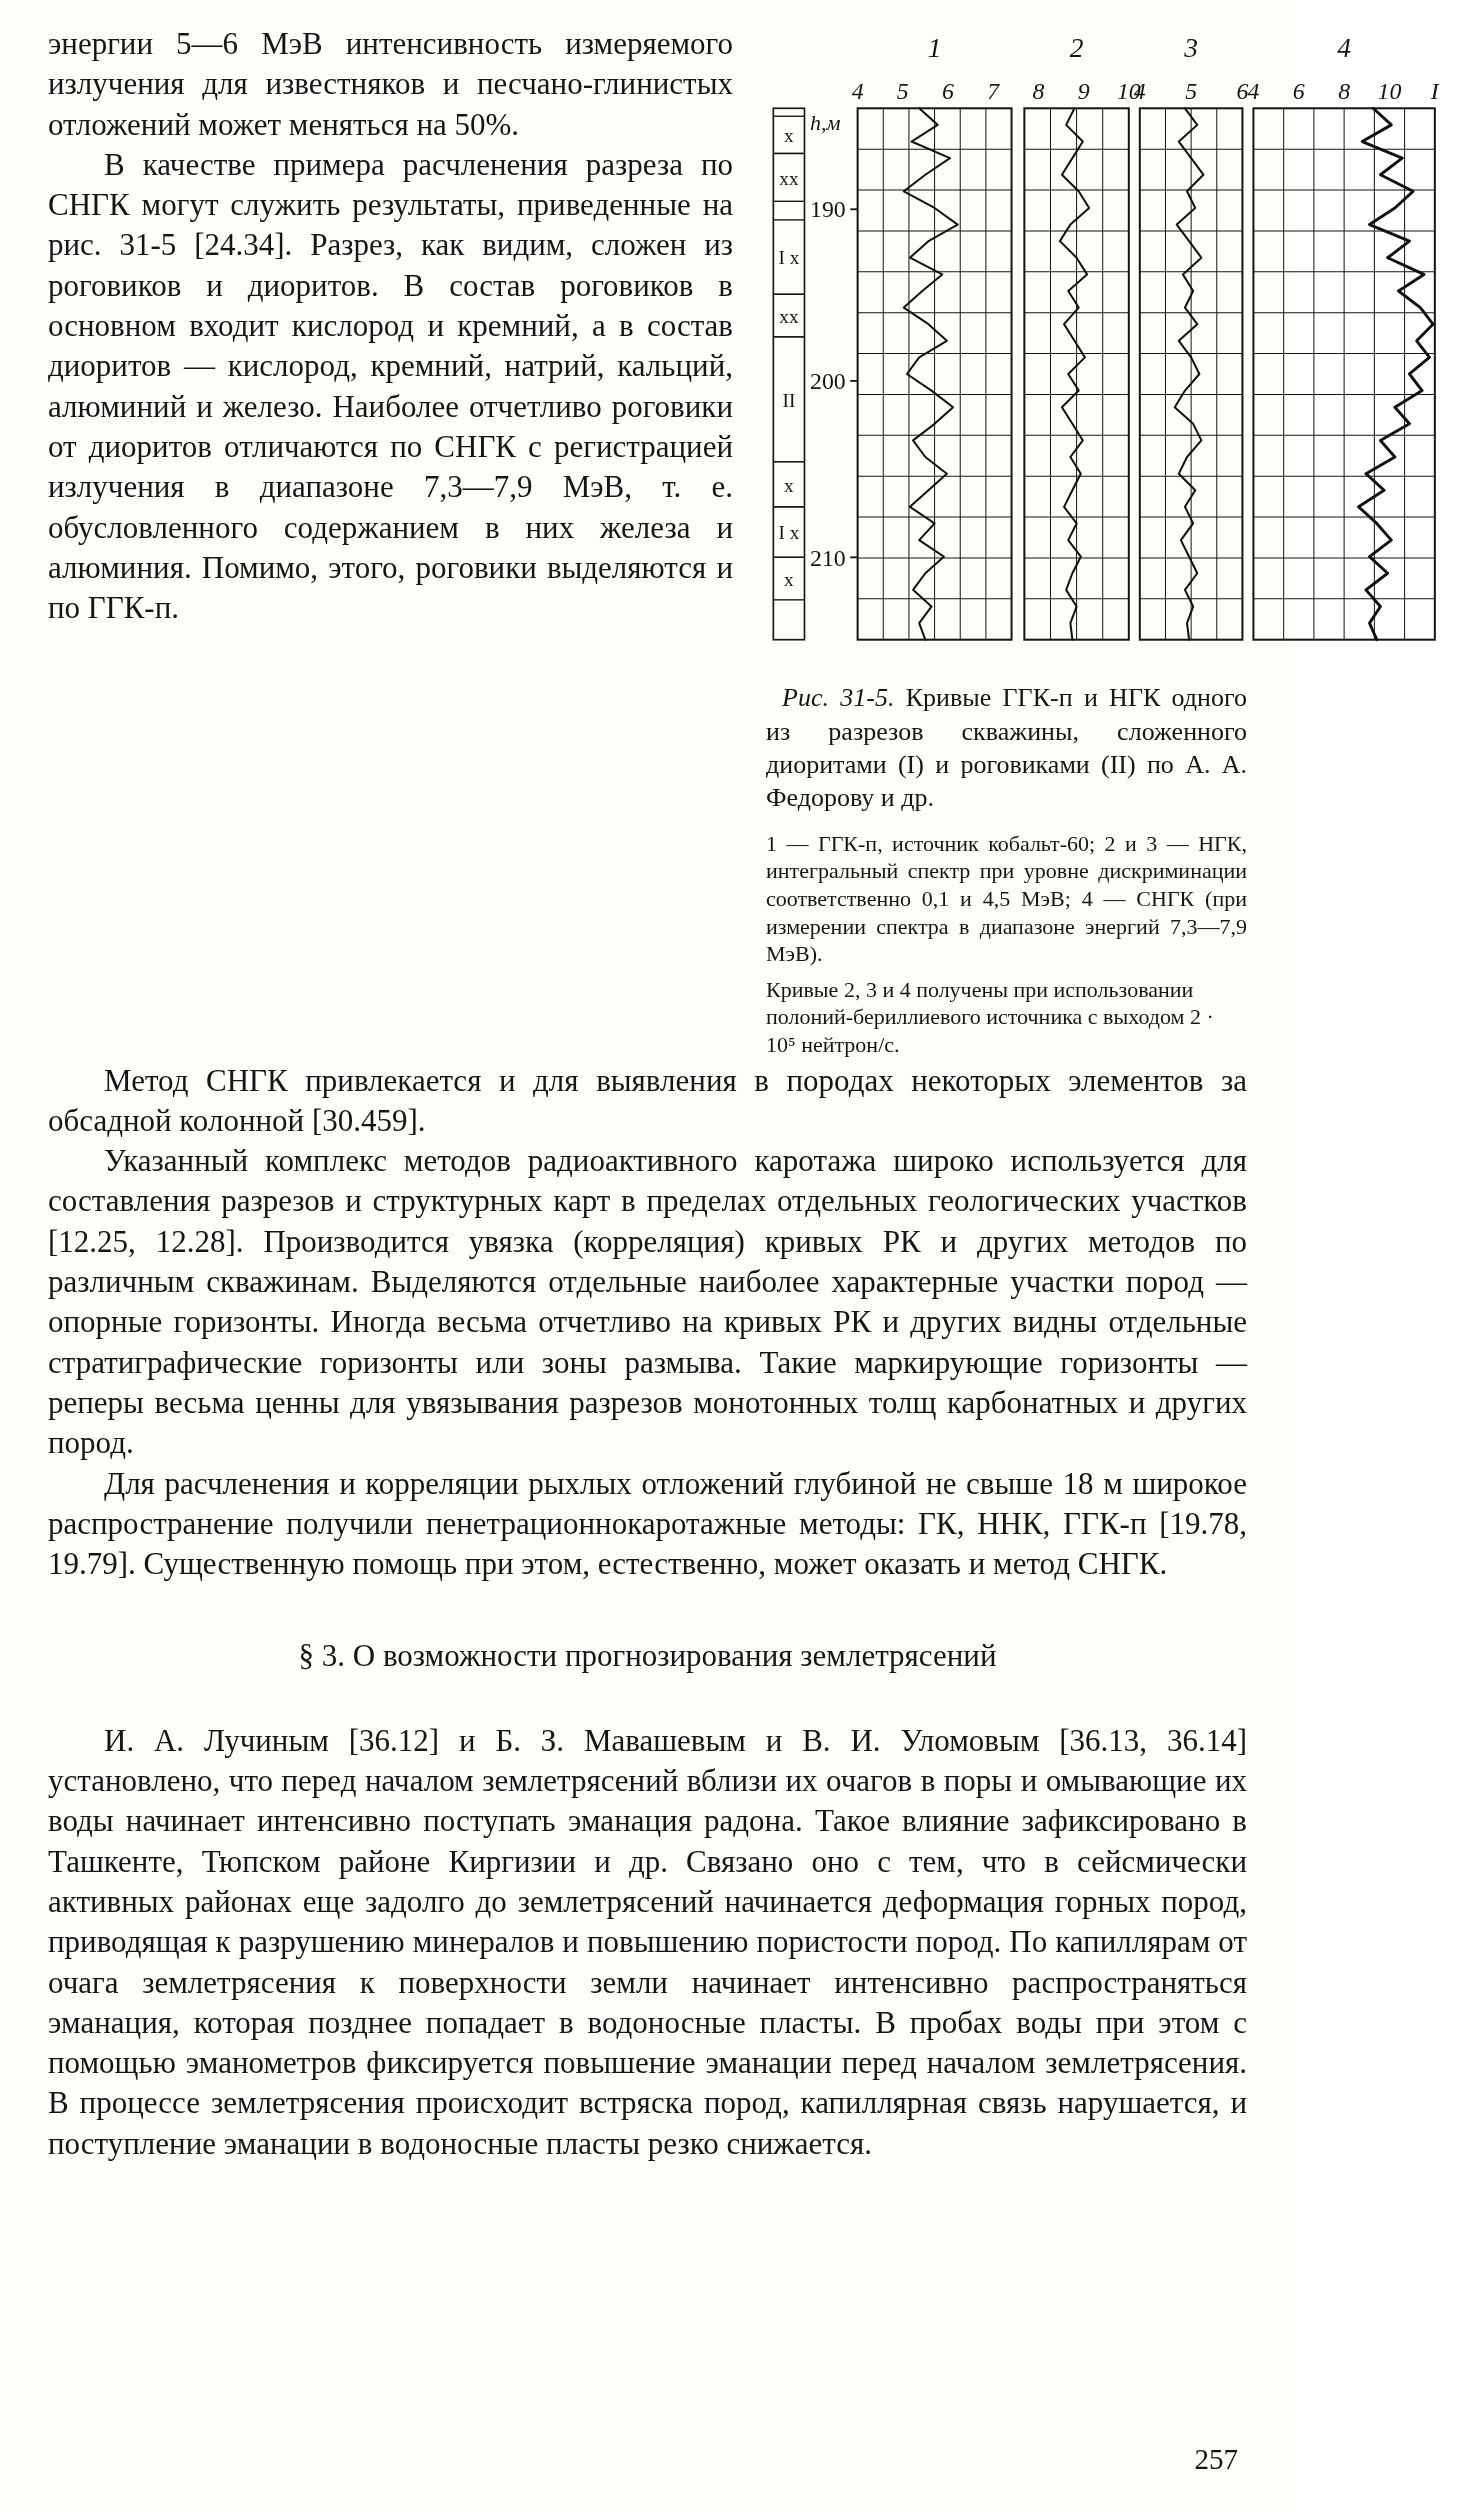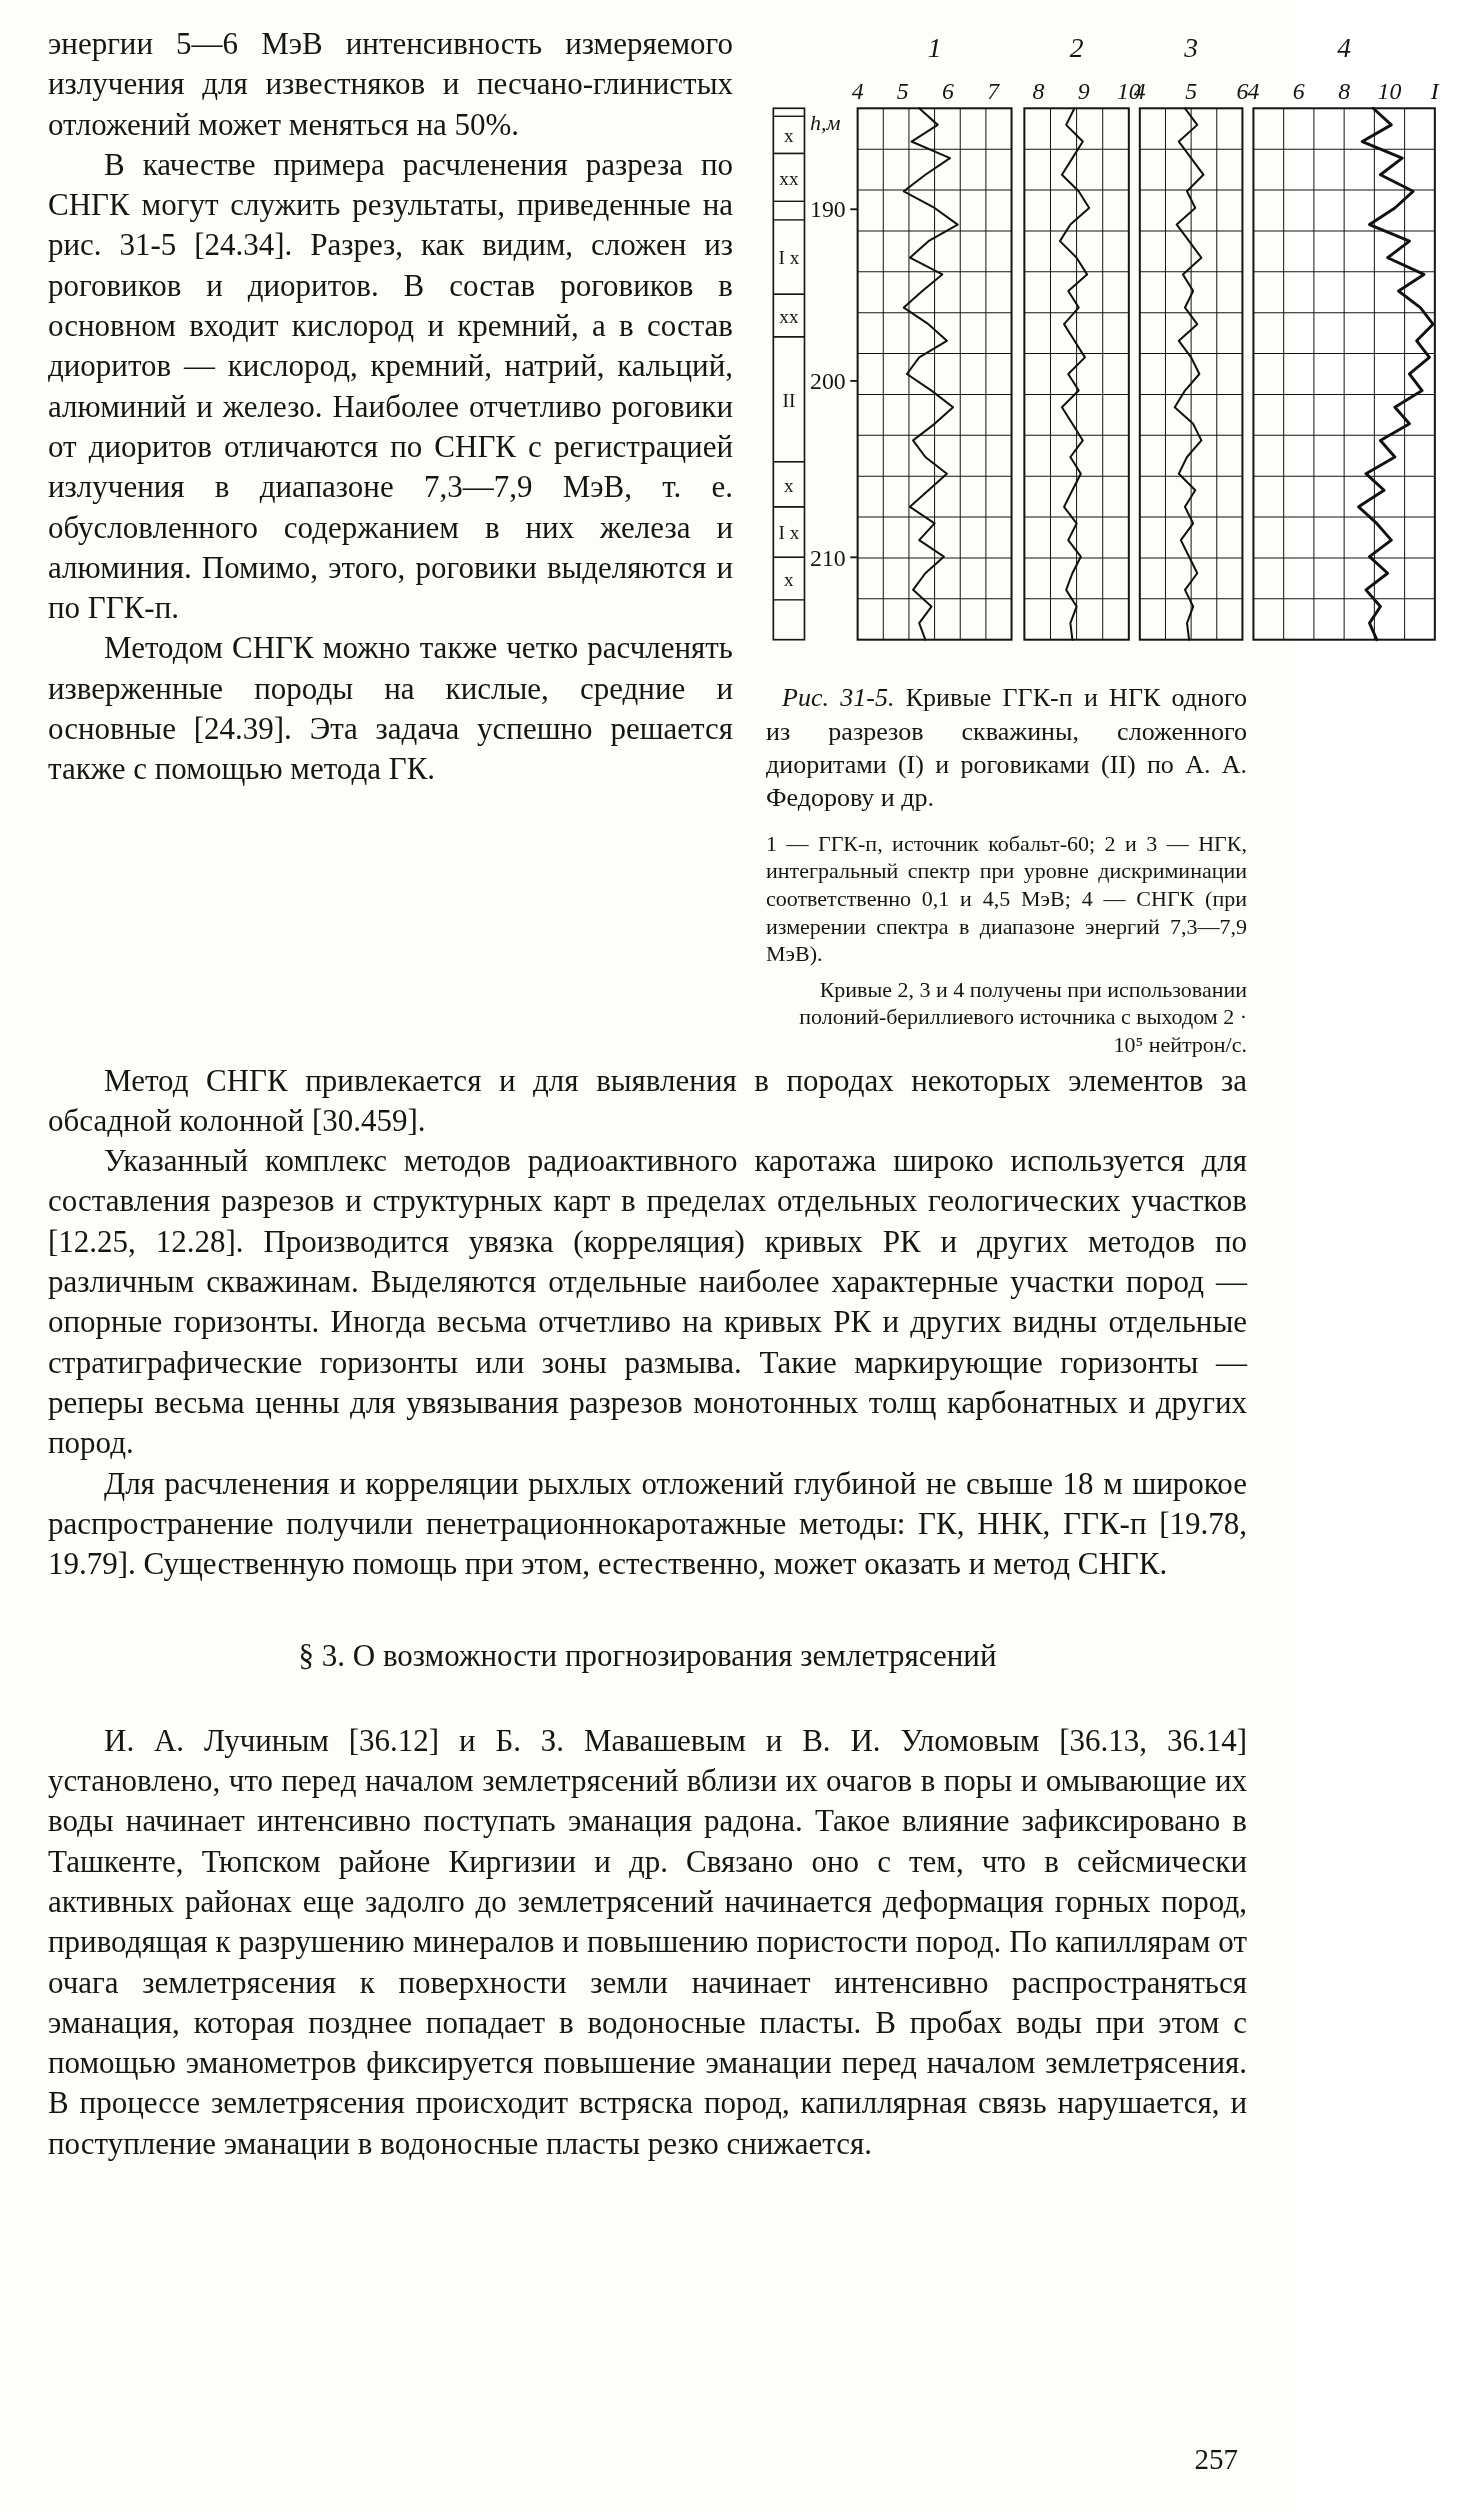--- a/index.html
+++ b/index.html
@@ -16,21 +16,21 @@
   }
   p{margin:0;text-align:justify;text-indent:56px;}
   p.no-indent{text-indent:0;}
   .top-section{display:flex;gap:33px;align-items:flex-start;}
   .left-col{width:685px;flex:0 0 685px;}
   .right-col{flex:1;min-width:0;}
   .figure-wrap{width:678px;}
   .fig-caption{font-size:26px;line-height:1.27;margin-top:15px;text-indent:0;}
   .fig-caption .fig-label{font-style:italic;margin-left:16px;}
   .fig-note{font-size:22px;line-height:1.26;margin-top:16px;text-indent:0;}
-  .fig-note2{font-size:22px;line-height:1.26;margin-top:7.4px;text-indent:0;text-align:right;}
+  .fig-note2{font-size:22px;line-height:1.26;margin-top:7.4px;text-indent:0;text-align:left;}
   .body-block{margin-top:1.9px;}
   .section-heading{
     text-align:center;font-weight:normal;font-size:31px;
     margin:52px 0 44px 0;
   }
   .page-number{
     position:absolute;right:57px;bottom:33px;
     font-size:29px;
   }
   #fig-svg text{font-family:"Liberation Serif", serif;fill:#151515;}
@@ -39,21 +39,20 @@
 </head>
 <body>
 
 <div class="page">
 
   <div class="top-section">
 
     <div class="left-col">
       <p class="no-indent">энергии 5—6 МэВ интенсивность измеряемого излучения для известняков и песчано-глинистых отложений может меняться на 50%.</p>
       <p>В качестве примера расчленения разреза по СНГК могут служить результаты, приведенные на рис. 31-5 [24.34]. Разрез, как видим, сложен из роговиков и диоритов. В состав роговиков в основном входит кислород и кремний, а в состав диоритов — кислород, кремний, натрий, кальций, алюминий и железо. Наиболее отчетливо роговики от диоритов отличаются по СНГК с регистрацией излучения в диапазоне 7,3—7,9 МэВ, т. е. обусловленного содержанием в них железа и алюминия. Помимо, этого, роговики выделяются и по ГГК-п.</p>
-      <p>Методом СНГК можно также четко расчленять изверженные породы на кислые, средние и основные [24.39]. Эта задача успешно решается также с помощью метода ГК.</p>
     </div>
 
     <div class="right-col">
       <div class="figure-wrap">
         <svg id="fig-svg" width="678" viewBox="0 0 740 690" xmlns="http://www.w3.org/2000/svg" style="font-size:33px">
             <text x="184" y="36" font-size="30" text-anchor="middle" class="it">1</text>
             <text x="339" y="36" font-size="30" text-anchor="middle" class="it">2</text>
             <text x="464" y="36" font-size="30" text-anchor="middle" class="it">3</text>
             <text x="631" y="36" font-size="30" text-anchor="middle" class="it">4</text>
             <text x="100" y="82" font-size="26" text-anchor="middle" class="it">4</text>

